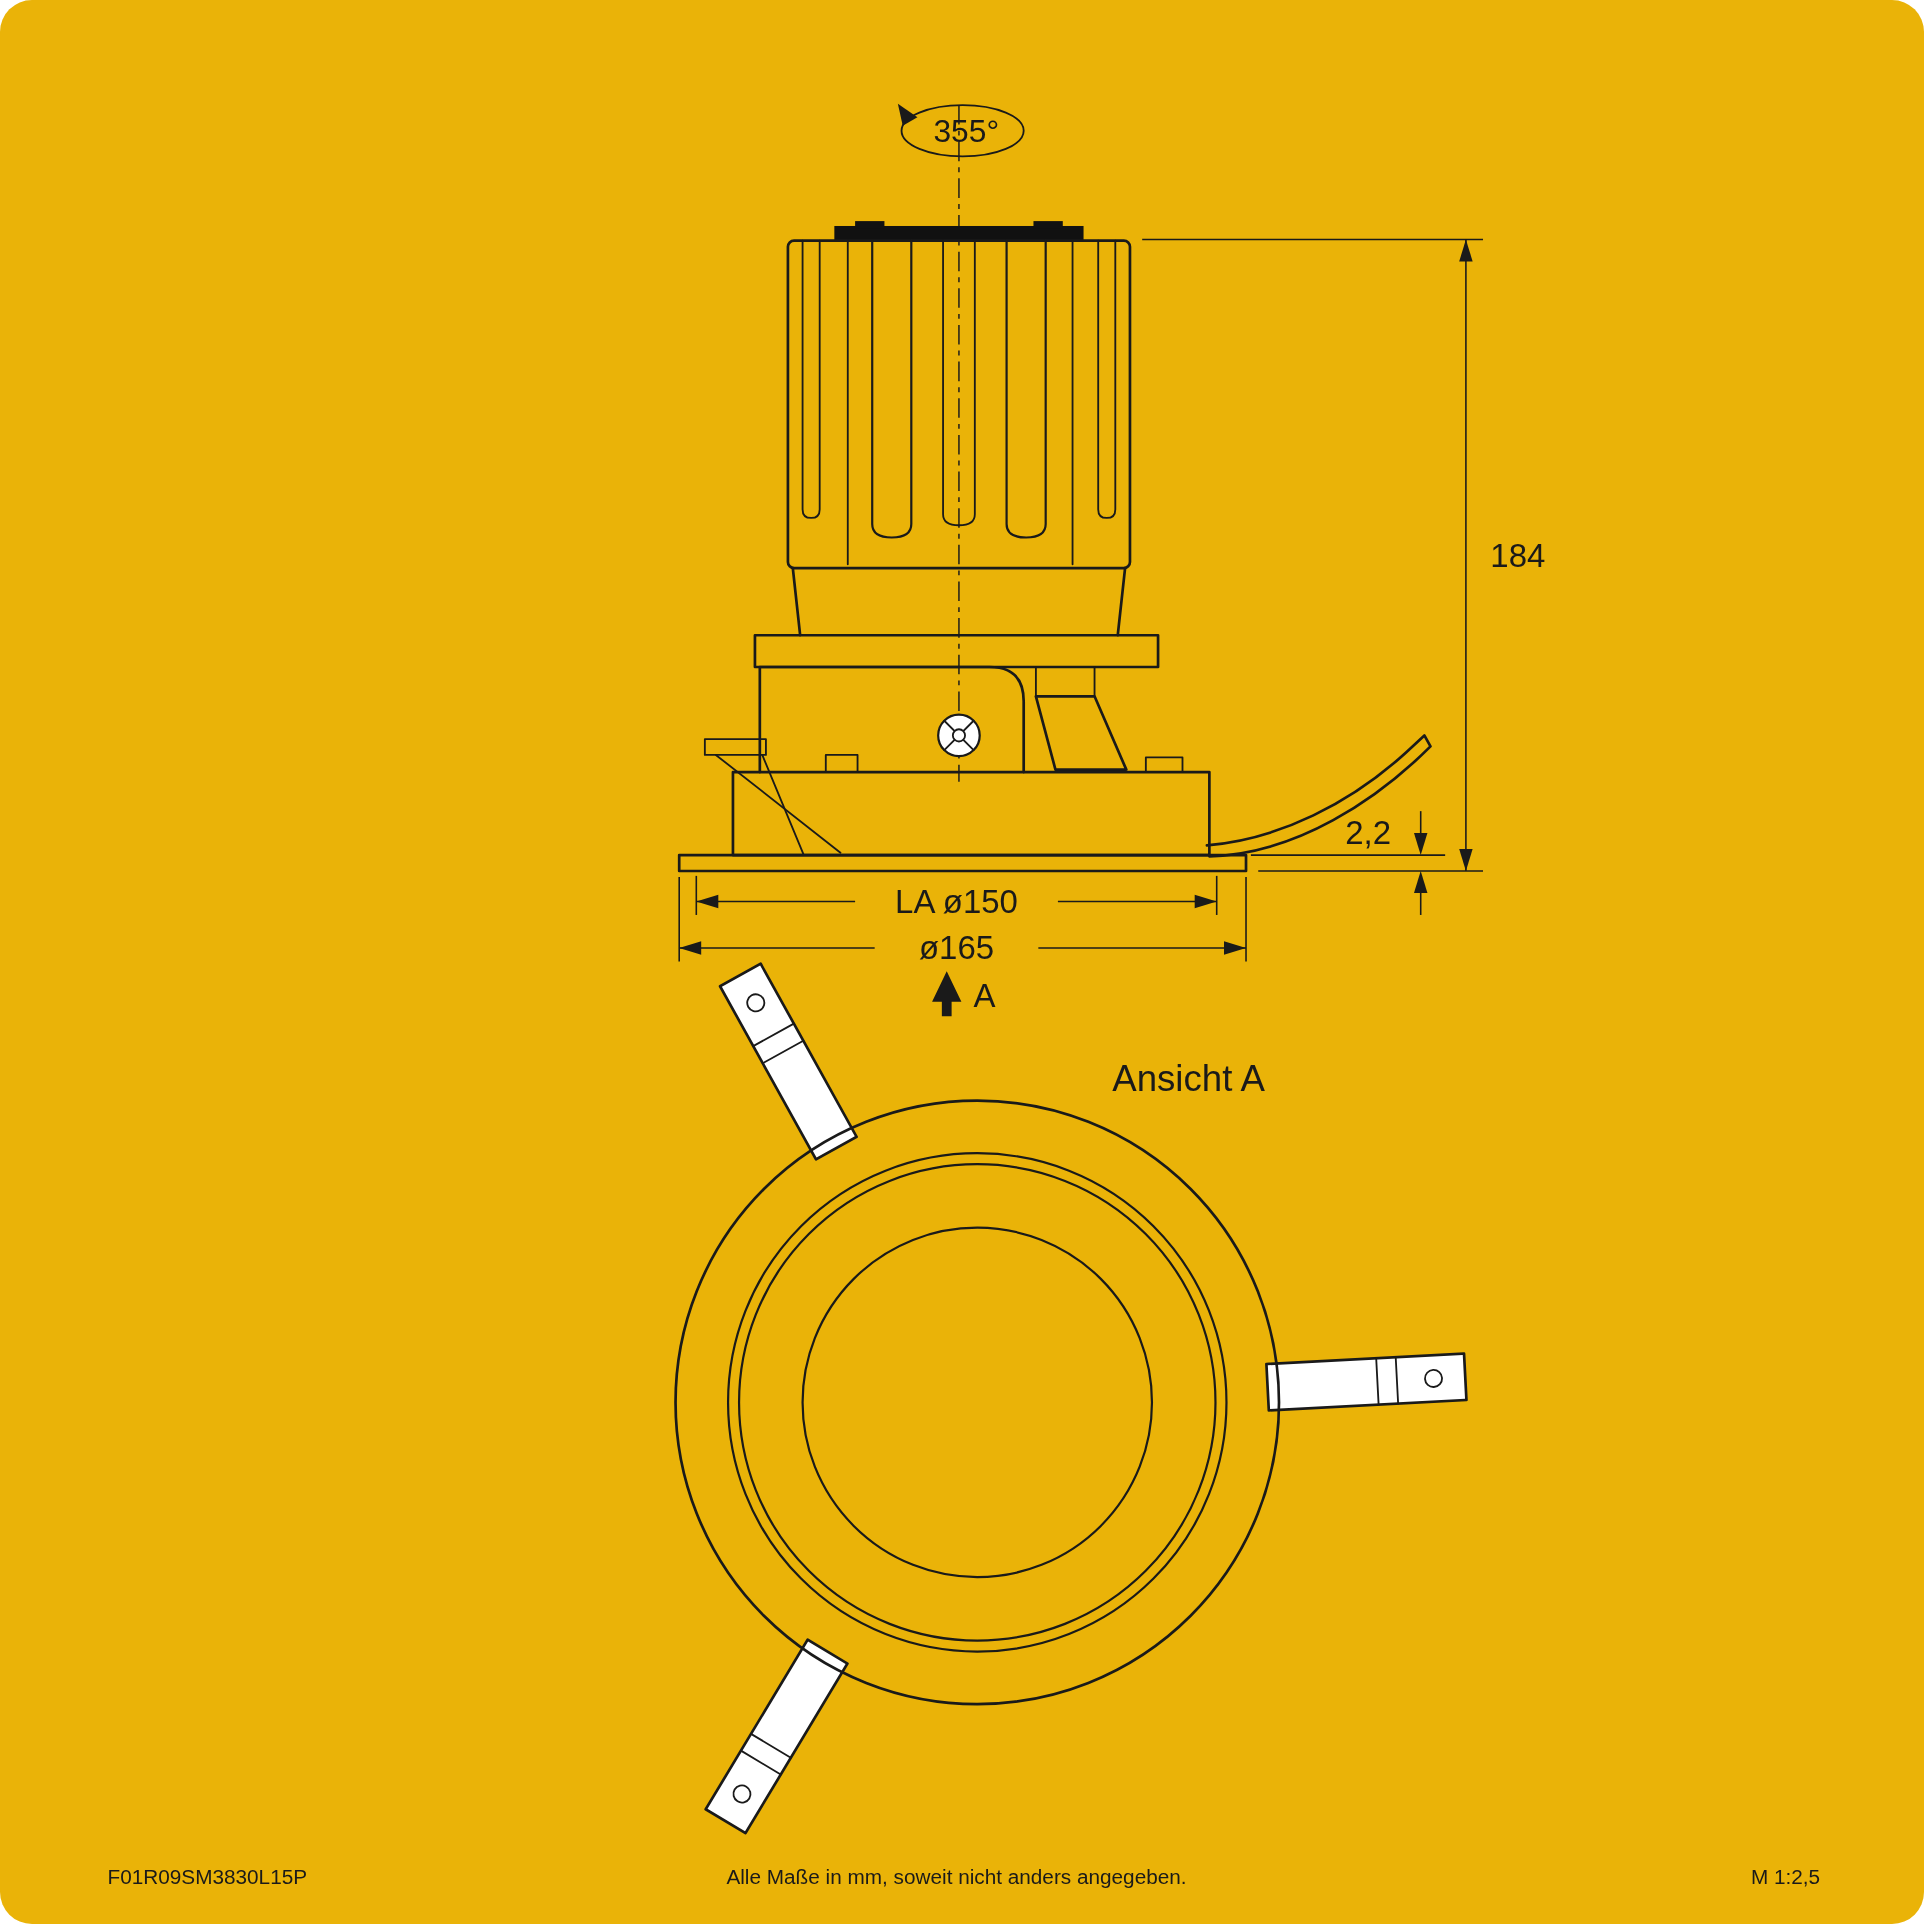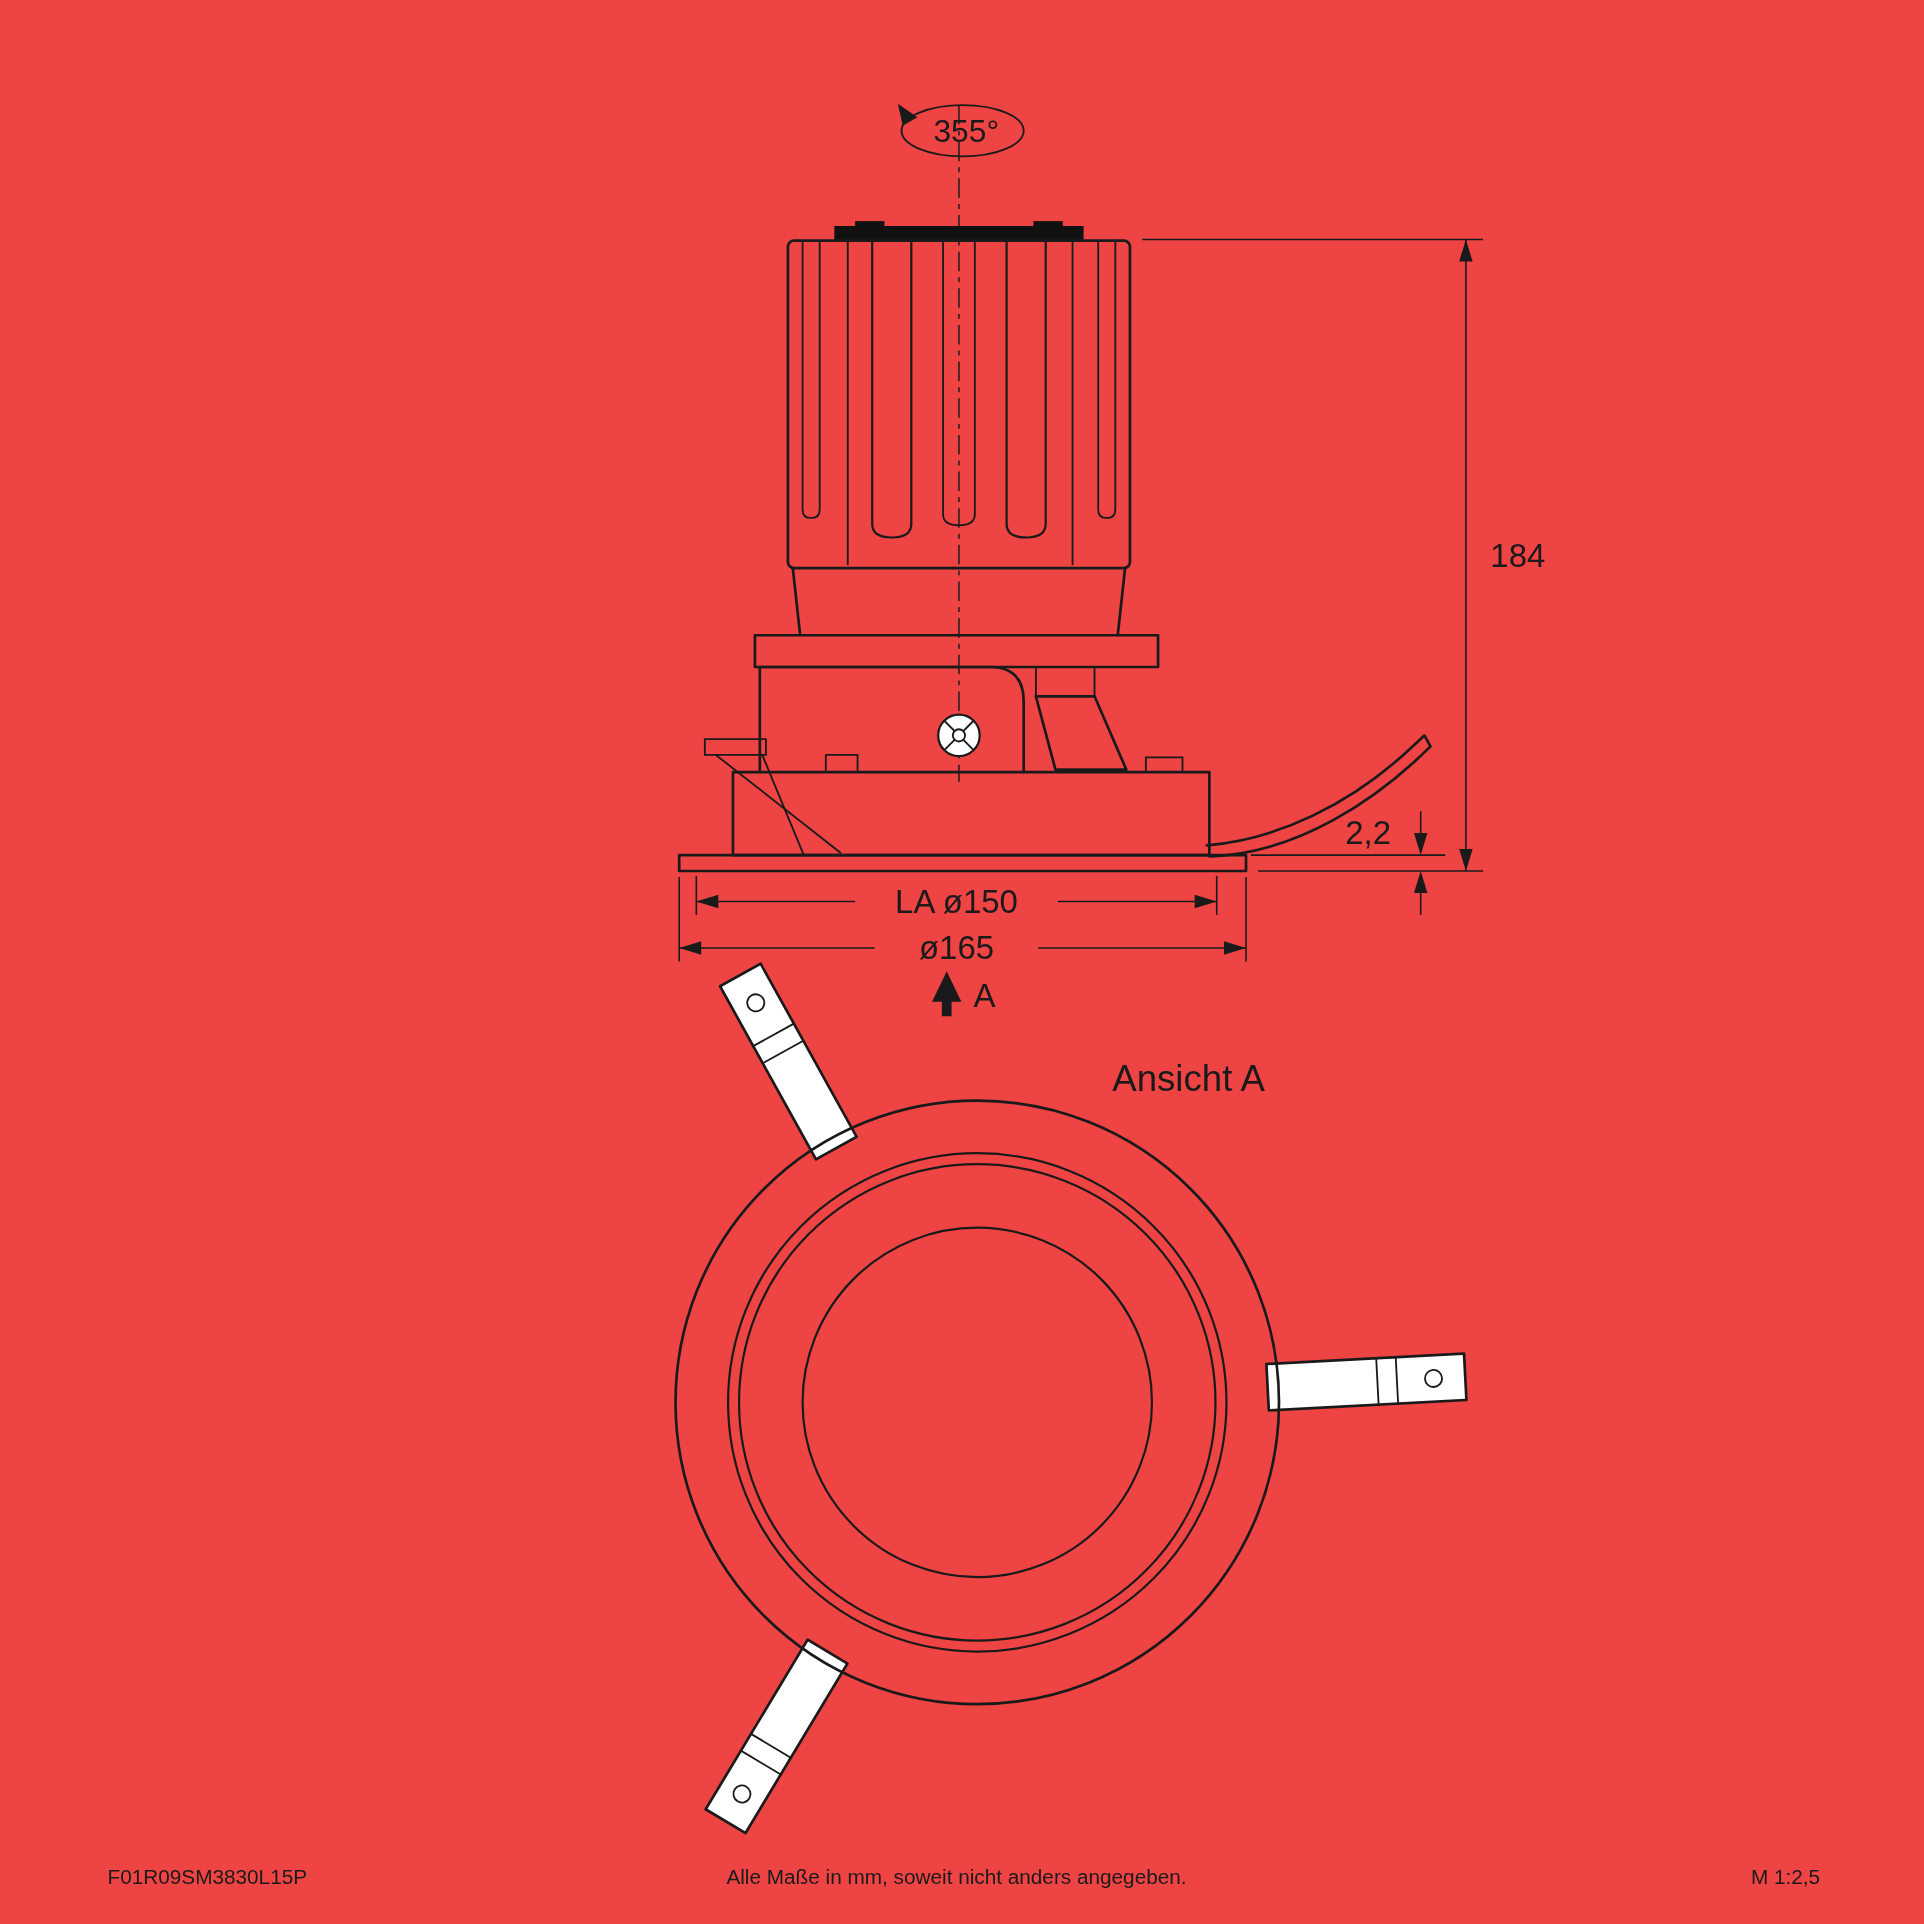--- a/index.html
+++ b/index.html
@@ -4,22 +4,23 @@
 <style>
   html, body {
     margin: 0;
     padding: 0;
     background: #ffffff;
     font-family: "Liberation Sans", sans-serif;
   }
   .stage {
     width: 1924px;
     height: 1924px;
-    background: #ef4444;
+    background: #eab308;
     position: relative;
+    border-radius: 32px;
   }
   svg { display: block; }
 
   .ln {
     fill: none;
     stroke: #1a1a1a;
     stroke-width: 2.2;
     stroke-linejoin: round;
     stroke-linecap: round;
   }

